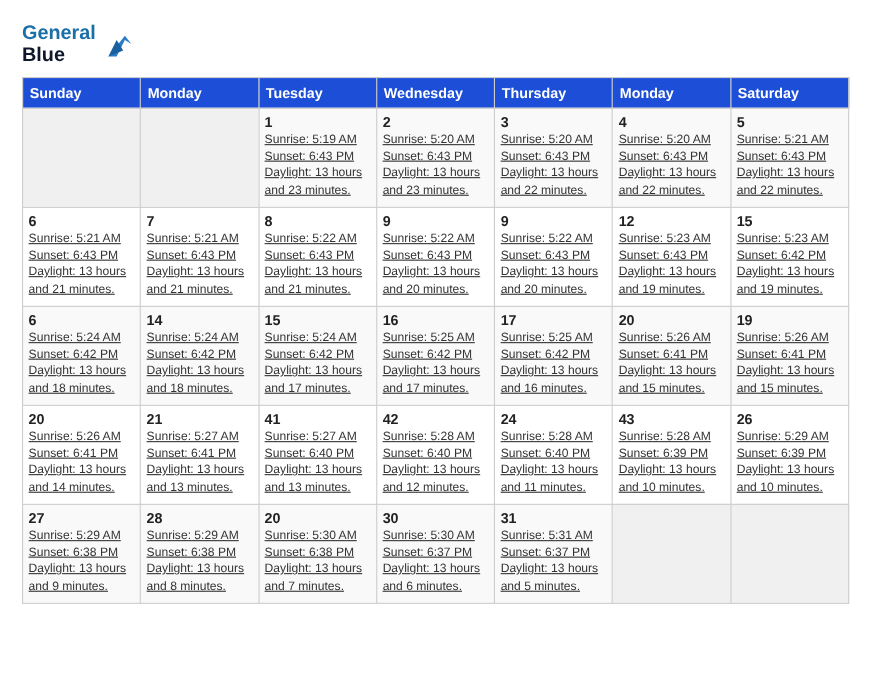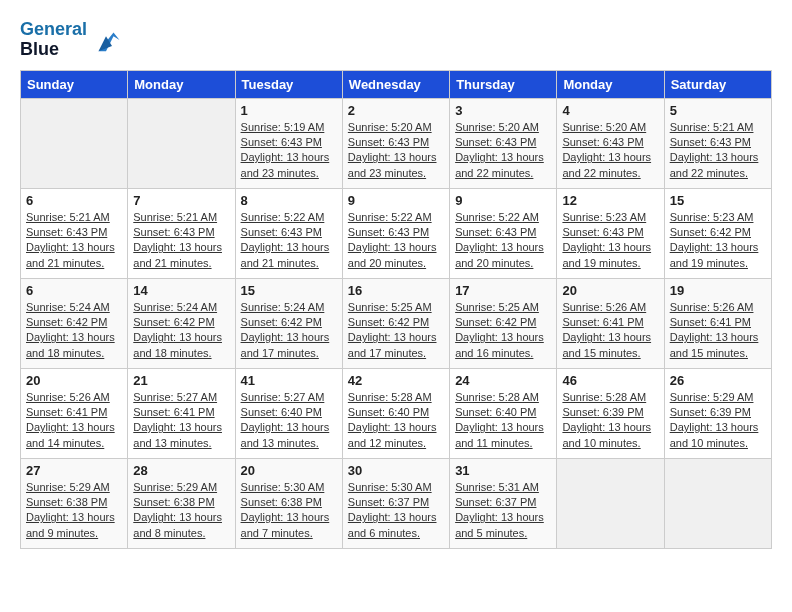--- a/index.html
+++ b/index.html
@@ -223,21 +223,21 @@
         </td>
         <td>
           <span class="day-num">42</span>
           <div class="day-info">Sunrise: 5:28 AM<br>Sunset: 6:40 PM<br>Daylight: 13 hours and 12 minutes.</div>
         </td>
         <td>
           <span class="day-num">24</span>
           <div class="day-info">Sunrise: 5:28 AM<br>Sunset: 6:40 PM<br>Daylight: 13 hours and 11 minutes.</div>
         </td>
         <td>
-          <span class="day-num">46</span>
+          <span class="day-num">43</span>
           <div class="day-info">Sunrise: 5:28 AM<br>Sunset: 6:39 PM<br>Daylight: 13 hours and 10 minutes.</div>
         </td>
         <td>
           <span class="day-num">26</span>
           <div class="day-info">Sunrise: 5:29 AM<br>Sunset: 6:39 PM<br>Daylight: 13 hours and 10 minutes.</div>
         </td>
       </tr>
       <tr>
         <td>
           <span class="day-num">27</span>

